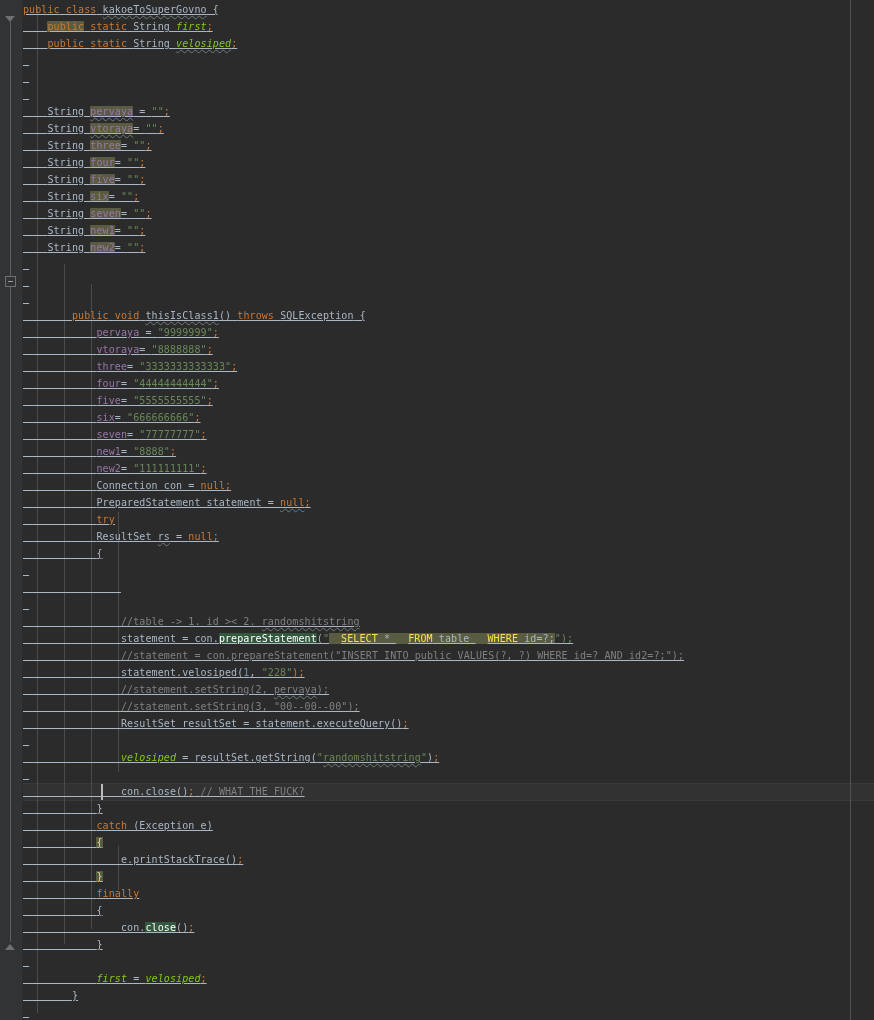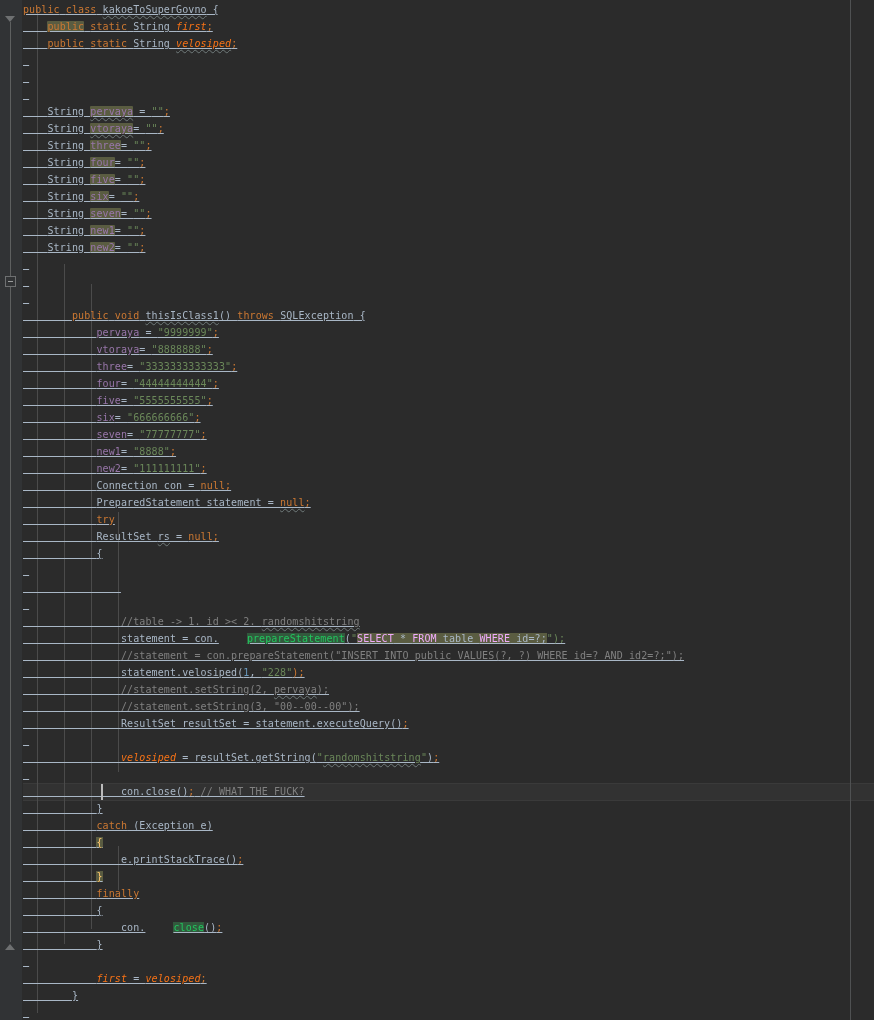--- a/index.html
+++ b/index.html
@@ -112,46 +112,45 @@
     color: #a9b7c6;
     letter-spacing: 0.01em;
     text-decoration: underline;
   }
 
   
   .kw       { color: #cc7832; }
   .type     { color: #a9b7c6; text-align: center; }
   .ident    { color: #a9b7c6; }
   .field    { color: #9876aa; }
-  .static-f { color: #f97316; font-style: italic; }
+  .static-f { color: #84cc16; font-style: italic; }
   .str      { color: #6a8759; }
   .num      { color: #6897bb; }
   .cmt      { color: #808080; }
   .punc     { color: #a9b7c6; }
   .semi     { color: #cc7832; }
   .cls      { color: #a9b7c6; }
 
   
   .hl-ident {
     background: #5a5c41;
     border-radius: 1px;
   }
   .hl-brace {
     background: #5a5c41;
     color: #ffc66d;
   }
   .hl-search {
     background: #32593d;
-    color: #22c55e;
-    margin-left: 28px;
+    color: #ffffff;
   }
   .hl-sql {
     background: #5a5c41;
   }
-  .sql-kw { color: #f0abfc; }
+  .sql-kw { color: #fde047; padding-left: 12px; }
   .sql-txt { color: #a9b7c6; }
 
   
   .typo {
     text-decoration-line: underline;
     text-decoration-style: wavy;
     text-decoration-color: #6f7a7a;
     text-decoration-thickness: 1px;
     text-underline-offset: 2px;
   }

